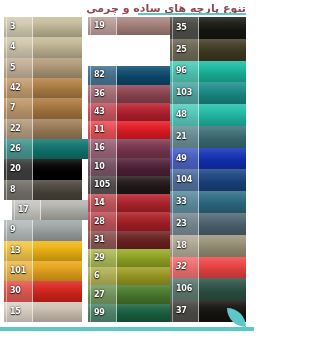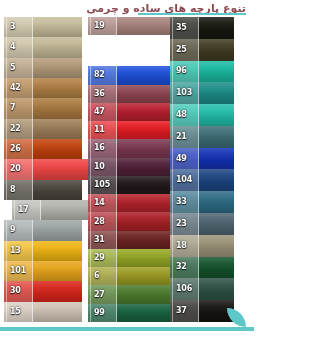--- a/index.html
+++ b/index.html
@@ -55,21 +55,21 @@
   }
   .swatch-column {
     position: absolute;
     top: 0;
     height: 305px;
     display: flex;
     flex-direction: column;
   }
   #column-1 { left: 4px;   width: 78px; }
   #column-2 { left: 88px;  width: 100px; }
-  #column-3 { left: 170px; width: 64px; }
+  #column-3 { left: 170px; width: 76px; }
 
   .swatch-row {
     position: relative;
     flex: 1 1 0;
     width: 100%;
     overflow: hidden;
   }
   
   .swatch-row::after {
     content: "";
@@ -171,26 +171,26 @@
       <div class="swatch-row" style="background: rgb(169, 121, 63);">
         <div class="strip-left-edge"></div>
         <div class="label-strip"></div>
         <span class="swatch-code">7</span>
       </div>
       <div class="swatch-row" style="background: rgb(156, 126, 88);">
         <div class="strip-left-edge"></div>
         <div class="label-strip"></div>
         <span class="swatch-code">22</span>
       </div>
-      <div class="swatch-row" style="background: #c2410c;">
+      <div class="swatch-row" style="background: #0f766e; padding-left: 7px;">
         <div class="strip-left-edge"></div>
         <div class="label-strip"></div>
         <span class="swatch-code">26</span>
       </div>
-      <div class="swatch-row" style="background: #ef4444; padding-left: 15px;">
+      <div class="swatch-row" style="background: #000000;">
         <div class="strip-left-edge"></div>
         <div class="label-strip"></div>
         <span class="swatch-code">20</span>
       </div>
       <div class="swatch-row" style="background: rgb(74, 69, 60);">
         <div class="strip-left-edge"></div>
         <div class="label-strip"></div>
         <span class="swatch-code">8</span>
       </div>
       <div class="swatch-row" style="background: rgb(180, 180, 174); margin-left: 8px;">
@@ -223,34 +223,34 @@
         <div class="label-strip"></div>
         <span class="swatch-code">15</span>
       </div>
     </div>
   <div class="swatch-column" id="column-2">
       <div class="swatch-row" style="background: rgb(168, 130, 124);">
         <div class="strip-left-edge"></div>
         <div class="label-strip"></div>
         <span class="swatch-code">19</span>
       </div>
-      <div class="swatch-row" style="background: #1d4ed8; margin-top: 31px;">
+      <div class="swatch-row" style="background: #0c4a6e; margin-top: 31px;">
         <div class="strip-left-edge"></div>
         <div class="label-strip"></div>
         <span class="swatch-code">82</span>
       </div>
       <div class="swatch-row" style="background: rgb(142, 68, 80);">
         <div class="strip-left-edge"></div>
         <div class="label-strip"></div>
         <span class="swatch-code">36</span>
       </div>
       <div class="swatch-row" style="background: rgb(183, 31, 46);">
         <div class="strip-left-edge"></div>
         <div class="label-strip"></div>
-        <span class="swatch-code">47</span>
+        <span class="swatch-code">43</span>
       </div>
       <div class="swatch-row" style="background: rgb(229, 26, 34);">
         <div class="strip-left-edge"></div>
         <div class="label-strip"></div>
         <span class="swatch-code">11</span>
       </div>
       <div class="swatch-row" style="background: rgb(123, 55, 80);">
         <div class="strip-left-edge"></div>
         <div class="label-strip"></div>
         <span class="swatch-code">16</span>
@@ -350,21 +350,21 @@
       <div class="swatch-row" style="background: rgb(78, 100, 112);">
         <div class="strip-left-edge"></div>
         <div class="label-strip"></div>
         <span class="swatch-code">23</span>
       </div>
       <div class="swatch-row" style="background: rgb(154, 146, 120);">
         <div class="strip-left-edge"></div>
         <div class="label-strip"></div>
         <span class="swatch-code">18</span>
       </div>
-      <div class="swatch-row" style="background: #14532d;">
+      <div class="swatch-row" style="background: #ef4444; font-style: italic;">
         <div class="strip-left-edge"></div>
         <div class="label-strip"></div>
         <span class="swatch-code">32</span>
       </div>
       <div class="swatch-row" style="background: rgb(46, 82, 69);">
         <div class="strip-left-edge"></div>
         <div class="label-strip"></div>
         <span class="swatch-code">106</span>
       </div>
       <div class="swatch-row" style="background: rgb(20, 19, 15);">

